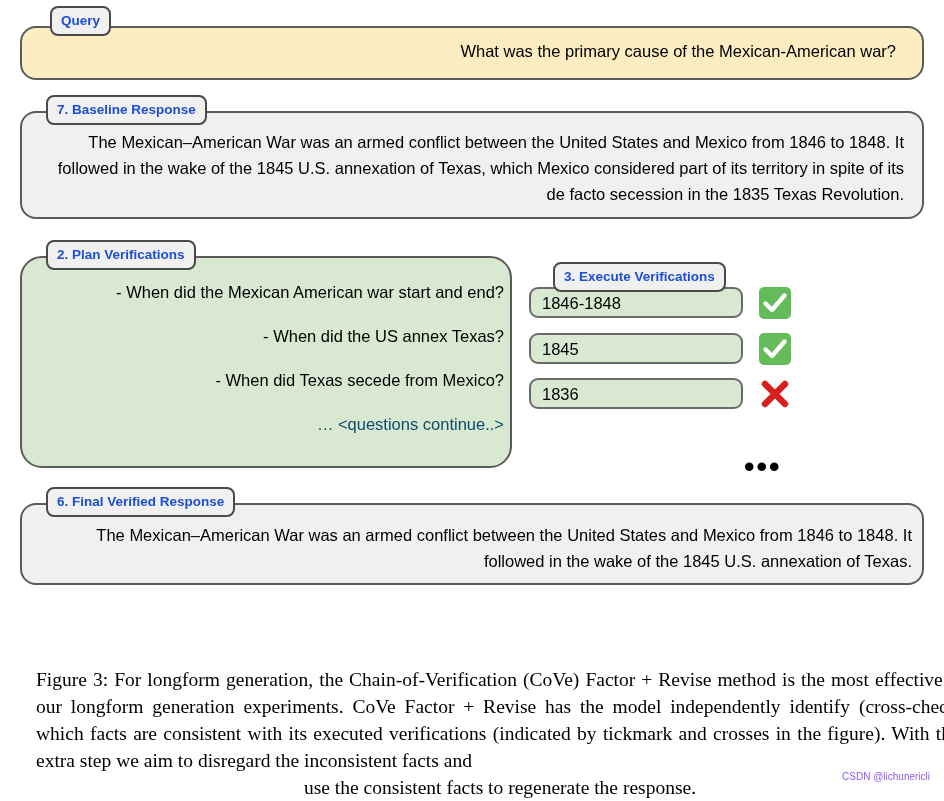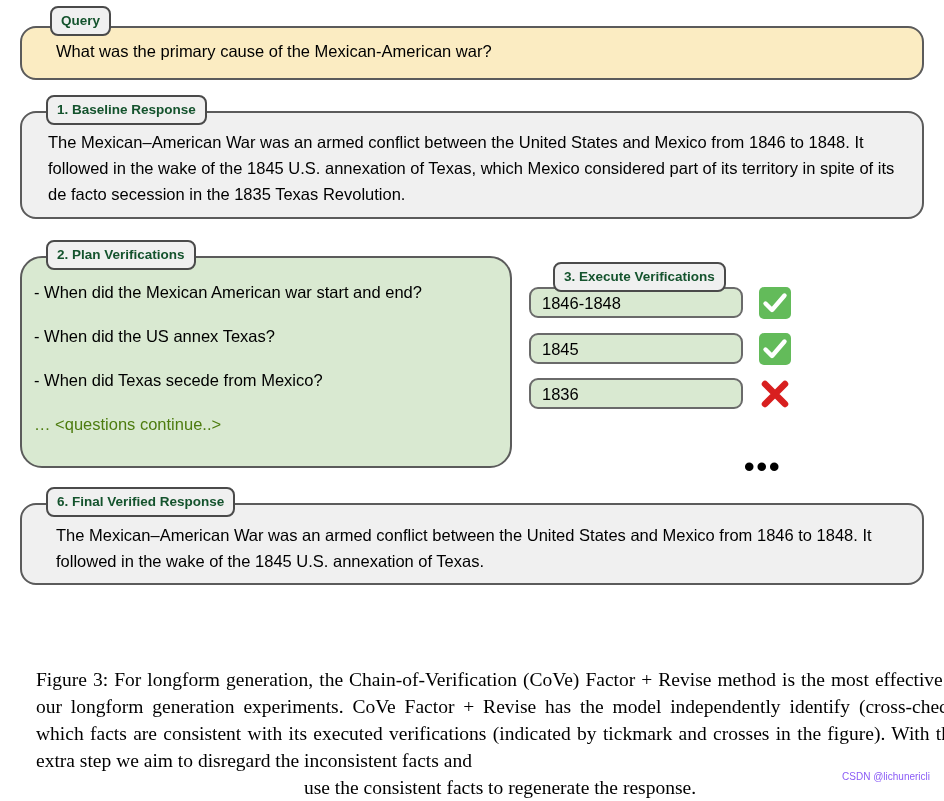--- a/index.html
+++ b/index.html
@@ -19,32 +19,33 @@
   
   .panel {
     position: absolute;
     box-sizing: border-box;
     border: 2px solid #5b5b5b;
     border-radius: 16px;
   }
   .panel-body {
     position: absolute;
     box-sizing: border-box;
+    text-align: right;
   }
 
   
   .tab {
     position: absolute;
     box-sizing: border-box;
     background: #f0f0f0;
     border: 2px solid #4a4a4a;
     border-radius: 8px;
     font-size: 13.5px;
     font-weight: bold;
-    color: #14532d;
+    color: #1d4ed8;
     line-height: 1;
     padding: 6px 9px 6px 9px;
     white-space: nowrap;
     z-index: 5;
     text-align: right;
   }
 
   
   #query-panel {
     left: 20px;  top: 26px;
@@ -80,21 +81,21 @@
     left: 34px; top: 282px;
     width: 470px;
     font-size: 16.5px;
   }
   #plan-list .q {
     line-height: 20px;
     margin-bottom: 24px;
     white-space: nowrap;
   }
   #plan-list .q-more {
-    color: #4d7c0f;
+    color: #0c4a6e;
     line-height: 20px;
     white-space: nowrap;
   }
 
   #final-panel {
     left: 20px; top: 503px;
     width: 904px; height: 82px;
     background: #f0f0f0;
   }
   #final-text {
@@ -180,21 +181,21 @@
   }
 </style>
 </head>
 <body>
 
 <div class="panel" id="query-panel"></div>
 <div class="tab" style="left:50px; top:6px;">Query</div>
 <div class="panel-body" id="query-text">What was the primary cause of the Mexican-American war?</div>
 
 <div class="panel" id="baseline-panel"></div>
-<div class="tab" style="left:46px; top:95px;">1. Baseline Response</div>
+<div class="tab" style="left:46px; top:95px;">7. Baseline Response</div>
 <div class="panel-body" id="baseline-text">The Mexican–American War was an armed conflict between the United States and Mexico from 1846 to 1848. It followed in the wake of the 1845 U.S. annexation of Texas, which Mexico considered part of its territory in spite of its de facto secession in the 1835 Texas Revolution.</div>
 
 <div class="panel" id="plan-panel"></div>
 <div class="tab" style="left:46px; top:240px;">2. Plan Verifications</div>
 <div class="panel-body" id="plan-list">
   <div class="q">- When did the Mexican American war start and end?</div>
   <div class="q">- When did the US annex Texas?</div>
   <div class="q">- When did Texas secede from Mexico?</div>
   <div class="q-more">… &lt;questions continue..&gt;</div>
 </div>

